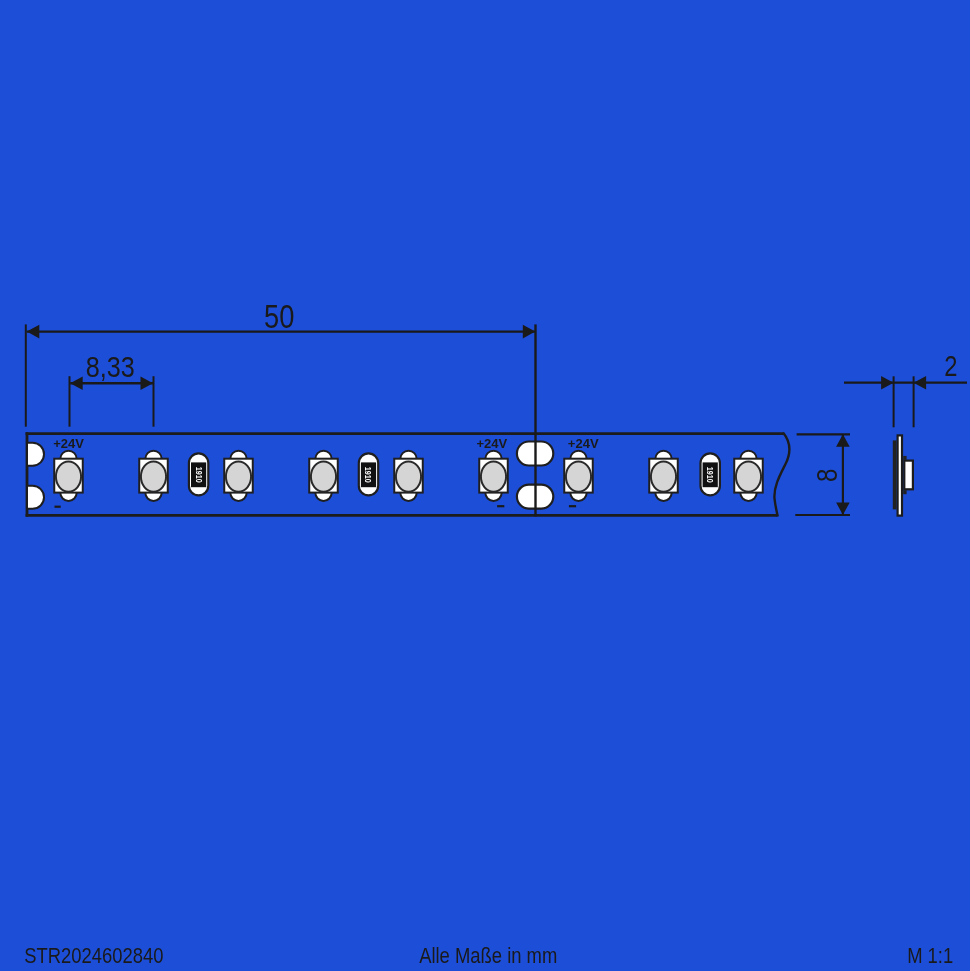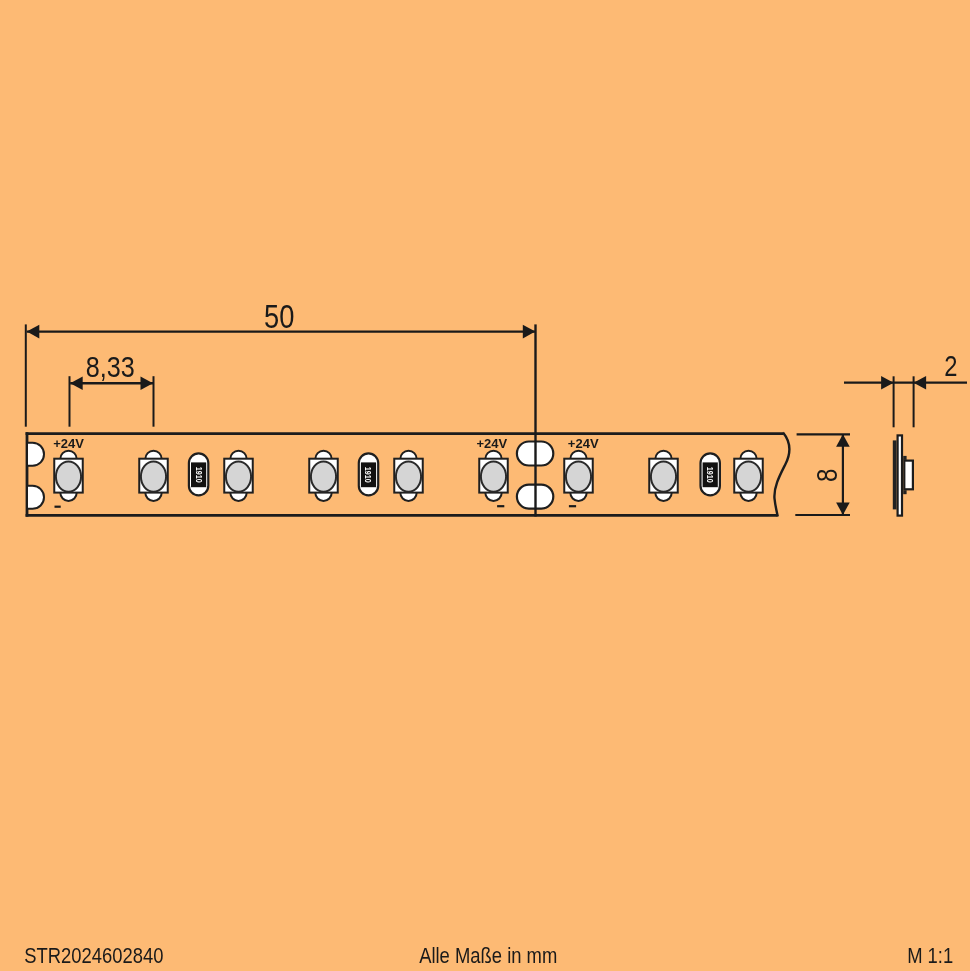--- a/index.html
+++ b/index.html
@@ -1,16 +1,16 @@
 <!DOCTYPE html>
 <html><head>
 <meta charset="utf-8">
 <style>
   html,body{margin:0;padding:0;background:#ffffff;}
-  .page{width:970px;height:971px;position:relative;background:#fdba74;overflow:hidden;}
+  .page{width:970px;height:971px;position:relative;background:#1d4ed8;overflow:hidden;}
   svg{position:absolute;left:0;top:0;}
   text{font-family:"Liberation Sans",sans-serif;fill:#1a1a1a;}
 </style>
 </head>
 <body>
 <div class="page">
 <svg width="970" height="971" viewBox="0 0 970 971">
   <defs>
     <g id="led">
       <path d="M -8.2 458.9 A 8.2 8.2 0 0 1 8.2 458.9" fill="#ffffff" stroke="#1f1f1f" stroke-width="2"></path>

